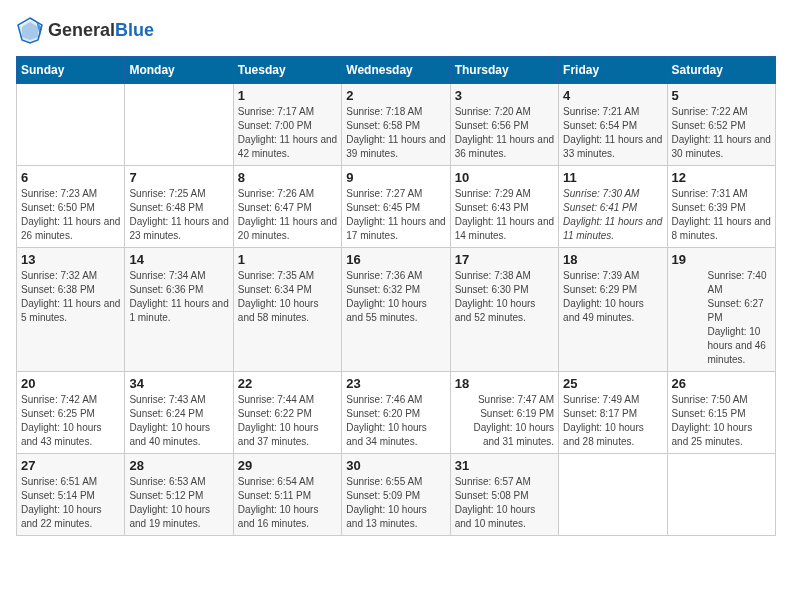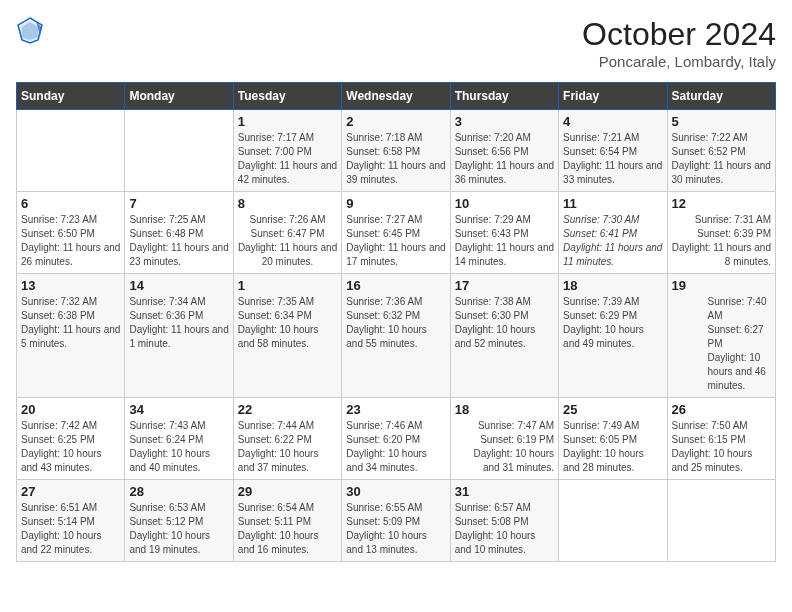--- a/index.html
+++ b/index.html
@@ -46,21 +46,21 @@
     .location-title {
       font-size: 15px;
       color: #555;
     }
     table {
       width: 100%;
       border-collapse: collapse;
       table-layout: fixed;
     }
     thead tr th {
-      background-color: #404040;
+      background-color: #0369a1;
       color: #fff;
       font-size: 12px;
       font-weight: bold;
       padding: 6px 4px;
       text-align: left;
       border: 1px solid #1a5fa8;
     }
     tbody tr td {
       border: 1px solid #ccc;
       vertical-align: top;
@@ -93,24 +93,23 @@
 <body>
 
 <div class="header">
   <div class="logo">
     <svg class="logo-icon" viewBox="0 0 28 28" xmlns="http://www.w3.org/2000/svg">
       <polygon points="14,4 24,10 24,22 14,26 4,22 4,10" fill="#1a6abf" opacity="0.15"></polygon>
       <polygon points="14,2 26,9 22,24 14,27 6,24 2,9" fill="none" stroke="#1a6abf" stroke-width="1.5"></polygon>
       <polygon points="14,6 22,11 22,21 14,24 6,21 6,11" fill="#2d7dd2" opacity="0.3"></polygon>
       <polygon points="20,5 26,12 24,20" fill="#1a6abf" opacity="0.7"></polygon>
     </svg>
-  </div>
-  <div class="title-area">
-    <div class="month-title">October 2024</div>
-    <div class="location-title">Poncarale, Lombardy, Italy</div>
+    <div>
+      <span class="logo-text-general">General</span><span class="logo-text-blue">Blue</span>
+    </div>
   </div>
 </div>
 
 <table>
   <thead>
     <tr>
       <th>Sunday</th>
       <th>Monday</th>
       <th>Tuesday</th>
       <th>Wednesday</th>
@@ -162,21 +161,21 @@
 Daylight: 11 hours and 26 minutes.</div>
         </td>
         <td>
           <span class="day-num">7</span>
           <div class="day-info" style="white-space: pre-line;">Sunrise: 7:25 AM
 Sunset: 6:48 PM
 Daylight: 11 hours and 23 minutes.</div>
         </td>
         <td>
           <span class="day-num">8</span>
-          <div class="day-info" style="white-space: pre-line; text-align: center;">Sunrise: 7:26 AM
+          <div class="day-info" style="white-space: pre-line;">Sunrise: 7:26 AM
 Sunset: 6:47 PM
 Daylight: 11 hours and 20 minutes.</div>
         </td>
         <td>
           <span class="day-num">9</span>
           <div class="day-info" style="white-space: pre-line;">Sunrise: 7:27 AM
 Sunset: 6:45 PM
 Daylight: 11 hours and 17 minutes.</div>
         </td>
         <td>
@@ -186,21 +185,21 @@
 Daylight: 11 hours and 14 minutes.</div>
         </td>
         <td>
           <span class="day-num">11</span>
           <div class="day-info" style="white-space: pre-line; font-style: italic;">Sunrise: 7:30 AM
 Sunset: 6:41 PM
 Daylight: 11 hours and 11 minutes.</div>
         </td>
         <td>
           <span class="day-num">12</span>
-          <div class="day-info" style="white-space: pre-line; text-align: right;">Sunrise: 7:31 AM
+          <div class="day-info" style="white-space: pre-line;">Sunrise: 7:31 AM
 Sunset: 6:39 PM
 Daylight: 11 hours and 8 minutes.</div>
         </td>
       </tr>
       <tr>
         <td>
           <span class="day-num">13</span>
           <div class="day-info" style="white-space: pre-line;">Sunrise: 7:32 AM
 Sunset: 6:38 PM
 Daylight: 11 hours and 5 minutes.</div>
@@ -269,21 +268,21 @@
         </td>
         <td>
           <span class="day-num">18</span>
           <div class="day-info" style="white-space: pre-line; text-align: right;">Sunrise: 7:47 AM
 Sunset: 6:19 PM
 Daylight: 10 hours and 31 minutes.</div>
         </td>
         <td>
           <span class="day-num">25</span>
           <div class="day-info" style="white-space: pre-line;">Sunrise: 7:49 AM
-Sunset: 6:05 PM
+Sunset: 8:17 PM
 Daylight: 10 hours and 28 minutes.</div>
         </td>
         <td>
           <span class="day-num">26</span>
           <div class="day-info" style="white-space: pre-line;">Sunrise: 7:50 AM
 Sunset: 6:15 PM
 Daylight: 10 hours and 25 minutes.</div>
         </td>
       </tr>
       <tr>

